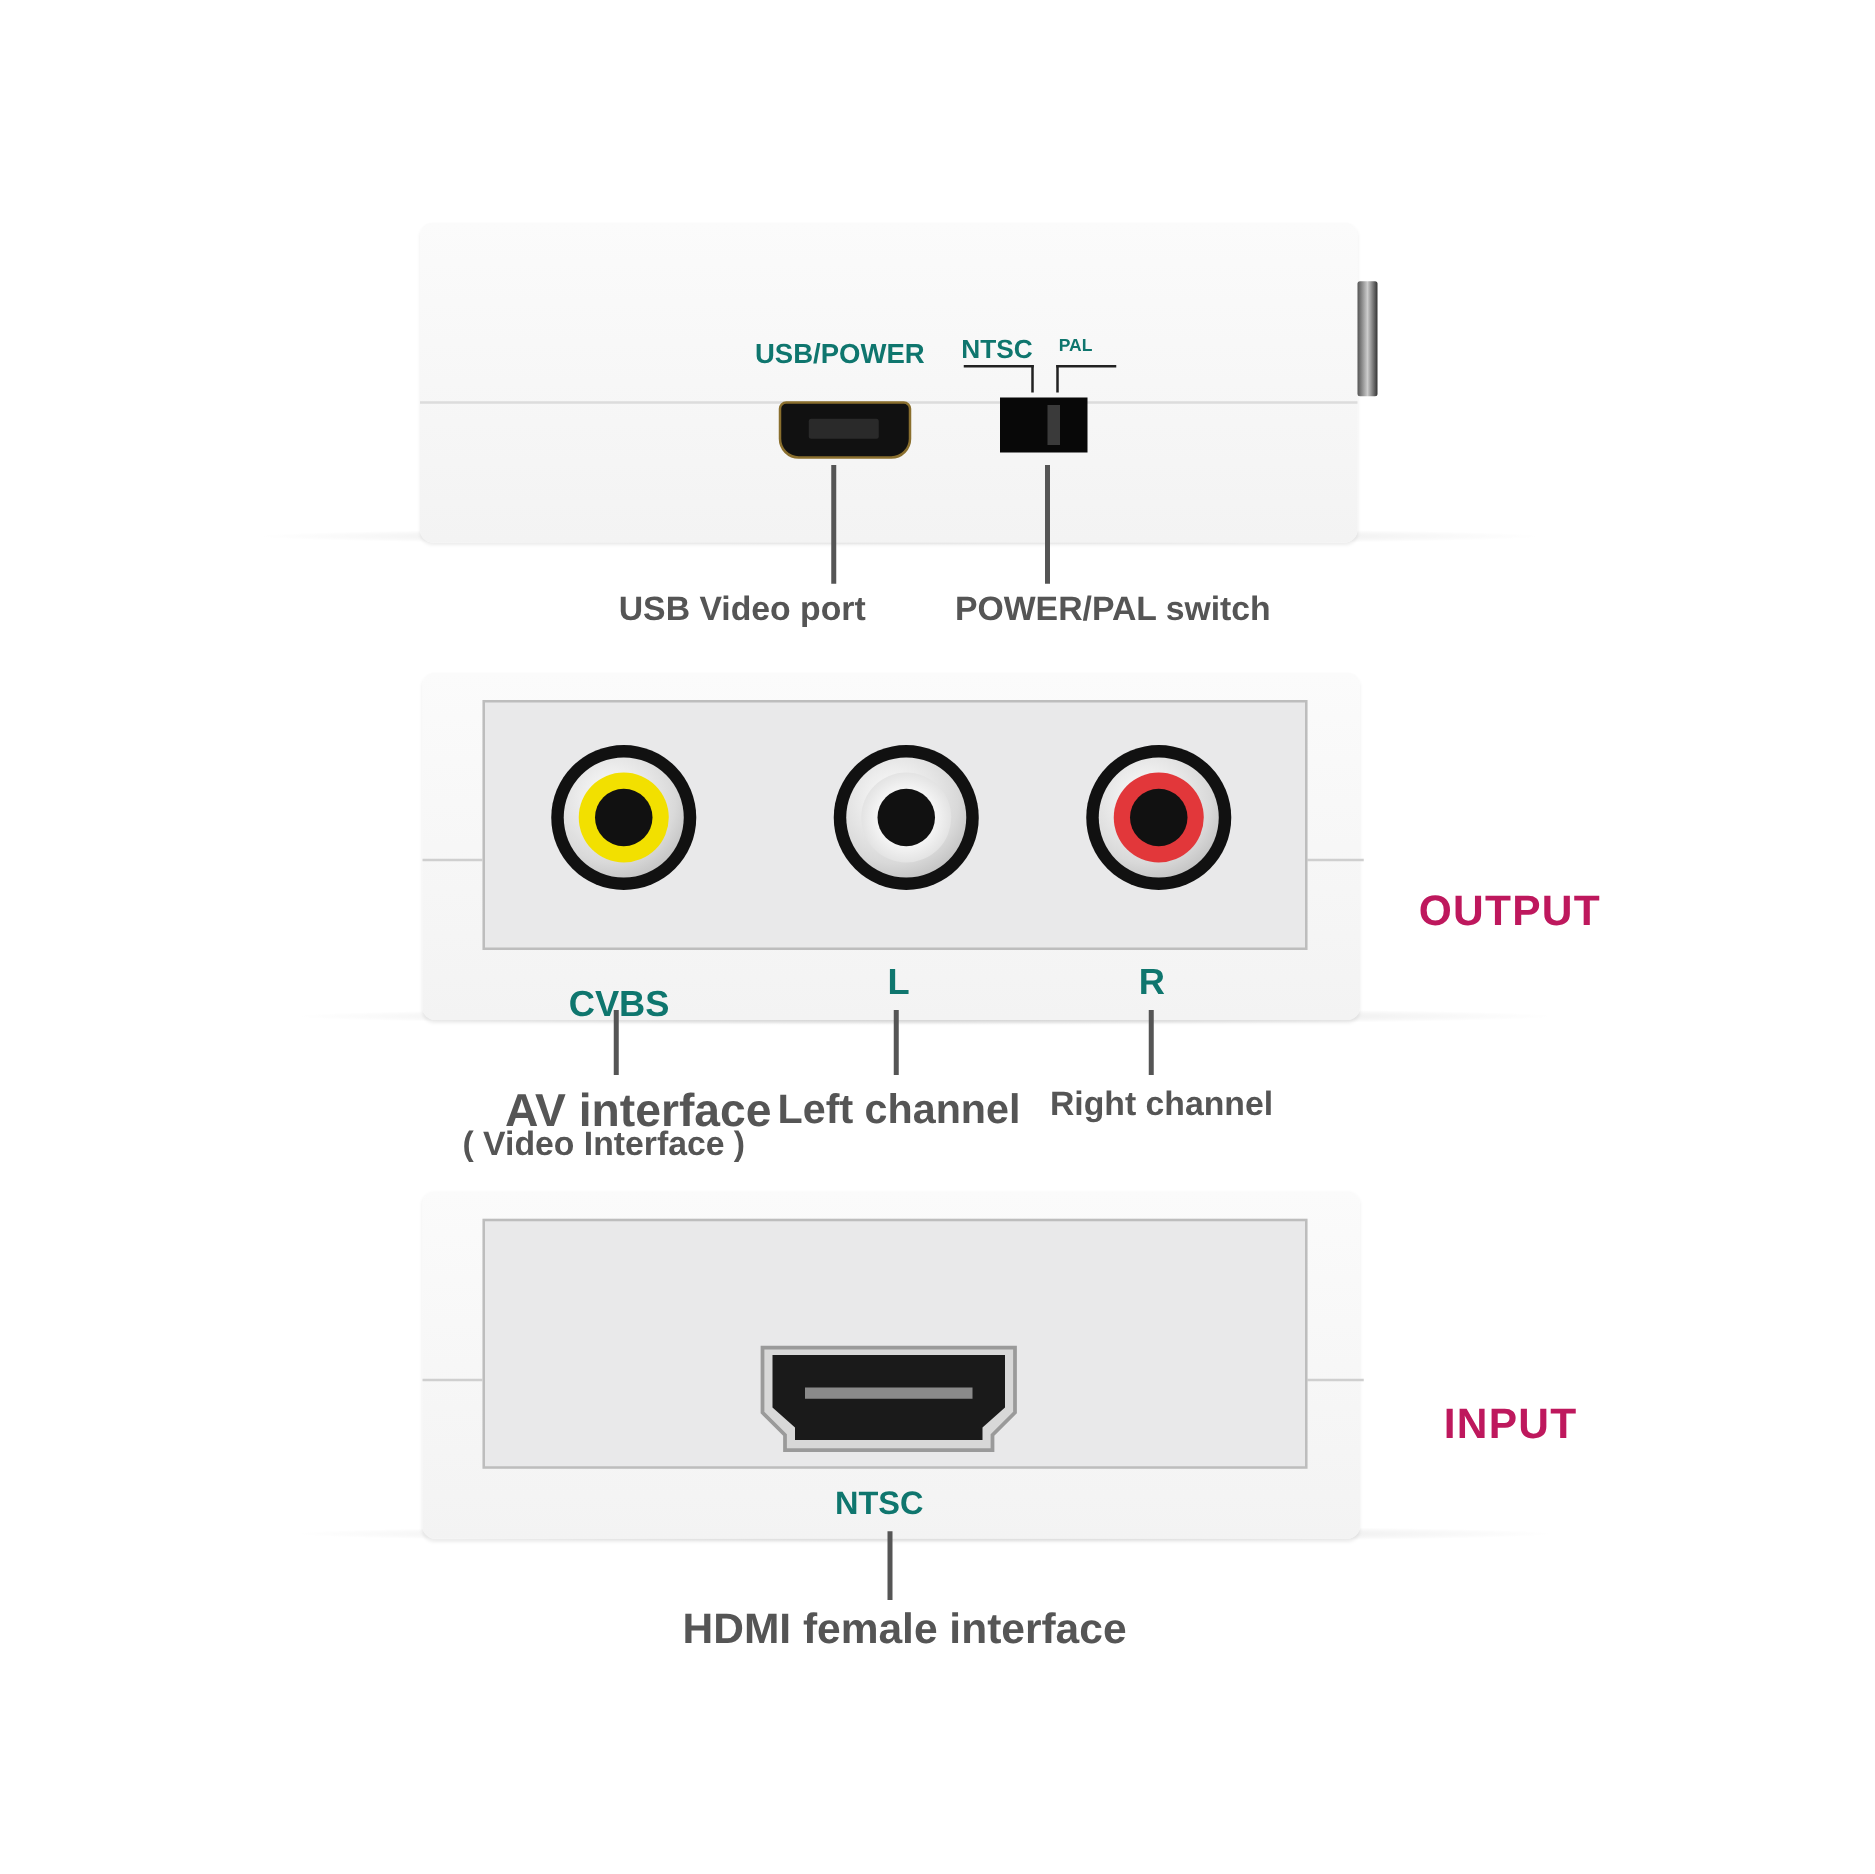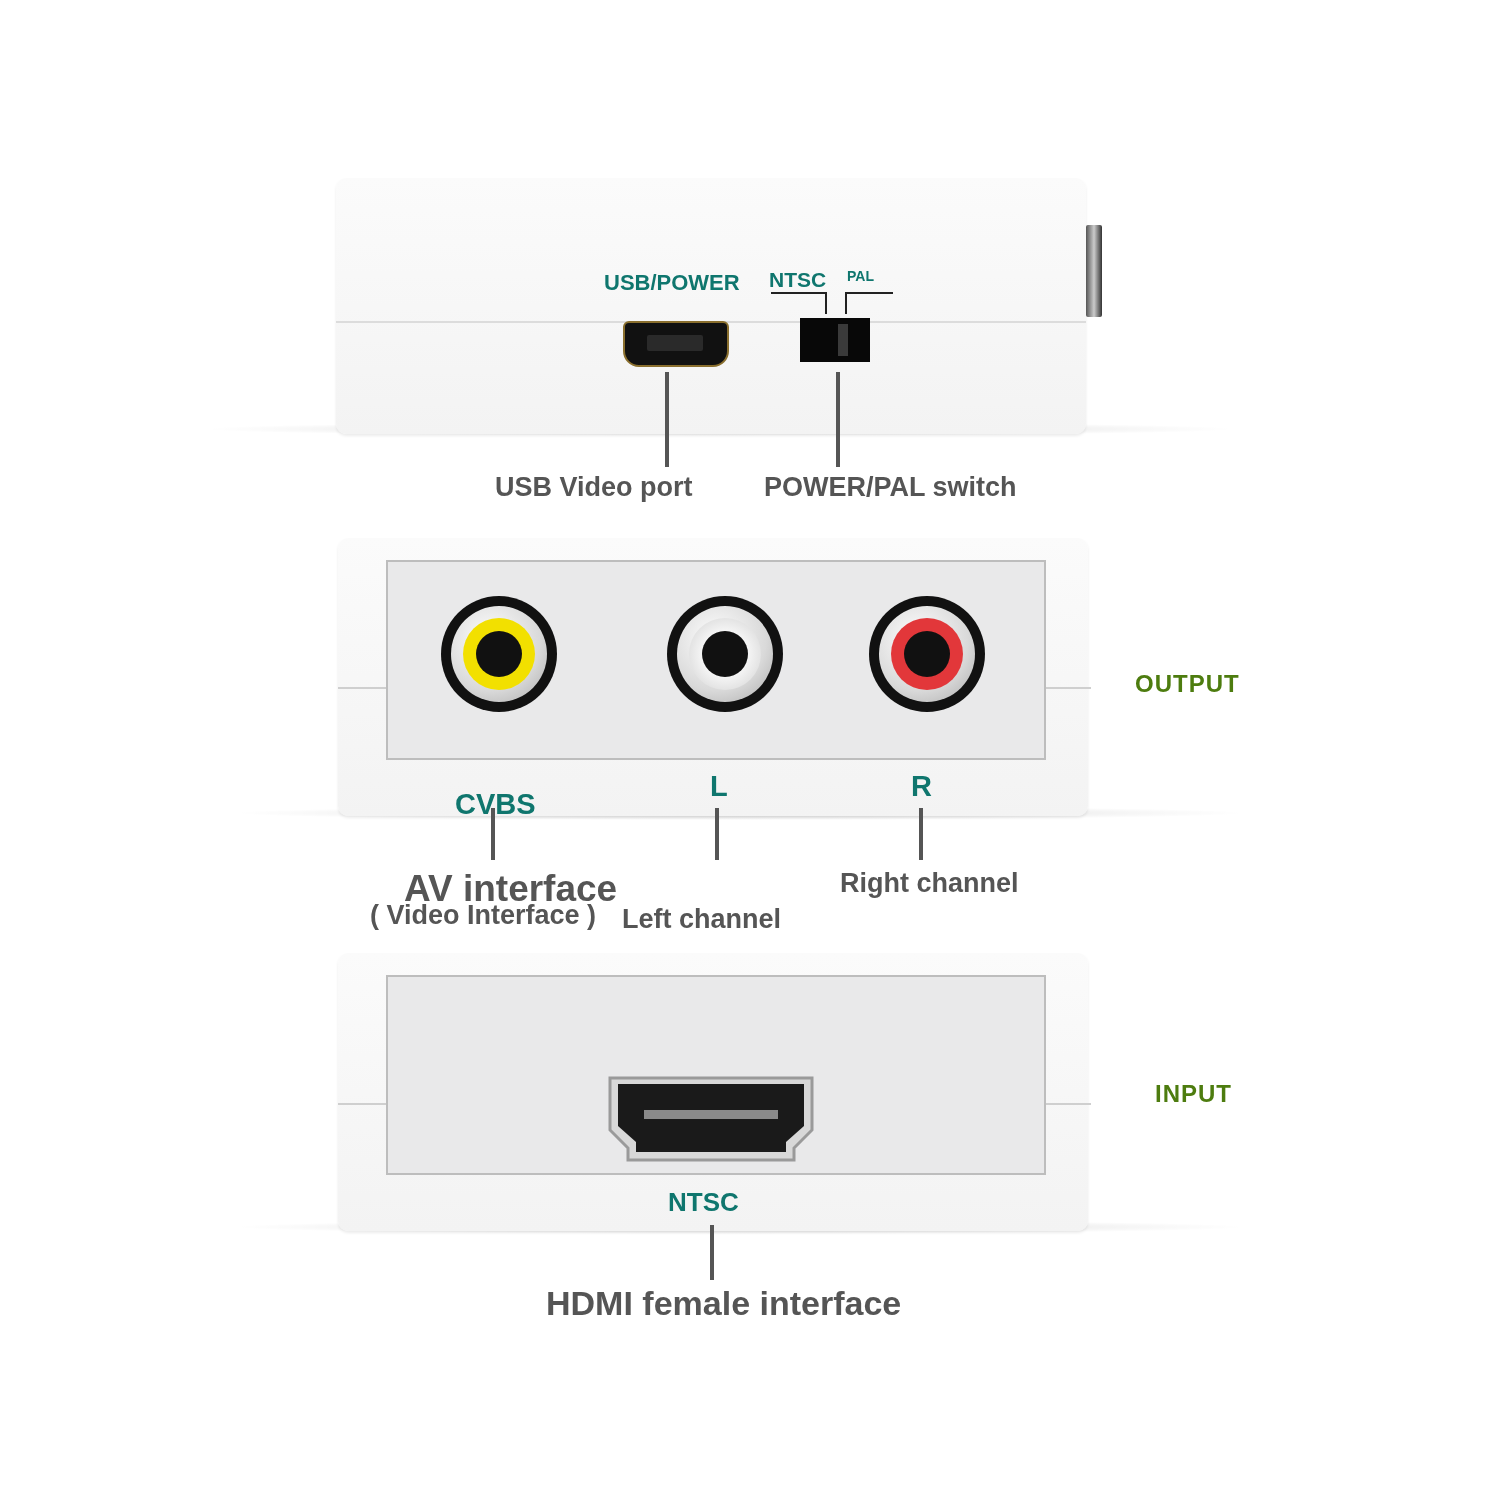--- a/index.html
+++ b/index.html
@@ -5,21 +5,21 @@
   html, body { margin:0; padding:0; background:#ffffff; }
   body { width:1500px; height:1499px; position:relative; overflow:hidden; font-family:"Liberation Sans", sans-serif; }
   .abs { position:absolute; }
   .device { position:absolute; background:linear-gradient(#fbfbfb,#f3f3f3); border-radius:10px; box-shadow: 0 2px 3px rgba(0,0,0,0.08); }
   .shadow-bar { position:absolute; height:14px; background:radial-gradient(ellipse at center, rgba(0,0,0,0.18) 0%, rgba(0,0,0,0.06) 45%, rgba(0,0,0,0) 70%); }
   .panel { position:absolute; background:#e9e9ea; border:2px solid #bdbdbd; }
   .vline { position:absolute; width:4px; background:#555; }
   .hline { position:absolute; height:2px; background:#cfcfcf; }
   .lbl-dark { position:absolute; color:#0f766e; font-weight:bold; white-space:nowrap; }
   .lbl-grey { position:absolute; color:#555; font-weight:bold; white-space:nowrap; }
-  .side-title { position:absolute; color:#4d7c0f; font-weight:bold; font-size:24px; letter-spacing:1px; }
+  .side-title { position:absolute; color:#be185d; font-weight:bold; font-size:34px; letter-spacing:1px;margin-top:40px; }
   .rca { position:absolute; width:116px; height:116px; border-radius:50%; background:#111; }
   .rca .ring { position:absolute; left:10px; top:10px; width:96px; height:96px; border-radius:50%; background:radial-gradient(circle at 40% 35%, #ffffff 0%, #d9d9d9 60%, #a9a9a9 100%); }
   .rca .color { position:absolute; left:22px; top:22px; width:72px; height:72px; border-radius:50%; }
   .rca .hole { position:absolute; left:35px; top:35px; width:46px; height:46px; border-radius:50%; background:#111; }
 </style>
 </head>
 <body>
 
 <div class="shadow-bar" style="left:200px; top:422px; width:1040px;"></div>
 <div class="device" style="left:336px; top:178px; width:750px; height:256px;">
@@ -73,21 +73,21 @@
 <div class="lbl-dark" style="left:455px; top:764px; font-size:29px;margin-top:24px;">CVBS</div>
 <div class="lbl-dark" style="left:710px; top:770px; font-size:29px;">L</div>
 <div class="lbl-dark" style="left:911px; top:770px; font-size:29px;">R</div>
 
 <div class="vline" style="left:491px; top:808px; height:52px;"></div>
 <div class="vline" style="left:715px; top:808px; height:52px;"></div>
 <div class="vline" style="left:919px; top:808px; height:52px;"></div>
 
 <div class="lbl-grey" style="left:404px; top:868px; font-size:37px;">AV interface</div>
 <div class="lbl-grey" style="left:370px; top:900px; font-size:27px;">( Video Interface )</div>
-<div class="lbl-grey" style="left:622px; top:868px; font-size:27px;margin-top:36px;">Left channel</div>
+<div class="lbl-grey" style="left:622px; top:868px; font-size:33px;">Left channel</div>
 <div class="lbl-grey" style="left:840px; top:868px; font-size:27px;">Right channel</div>
 
 <div class="side-title" style="left:1135px; top:670px;">OUTPUT</div>
 
 <div class="shadow-bar" style="left:230px; top:1220px; width:1020px;"></div>
 <div class="device" style="left:338px; top:953px; width:750px; height:278px;"></div>
 <div class="hline" style="left:338px; top:1103px; width:48px;"></div>
 <div class="hline" style="left:1043px; top:1103px; width:48px;"></div>
 <div class="panel" style="left:386px; top:975px; width:656px; height:196px;"></div>
 

